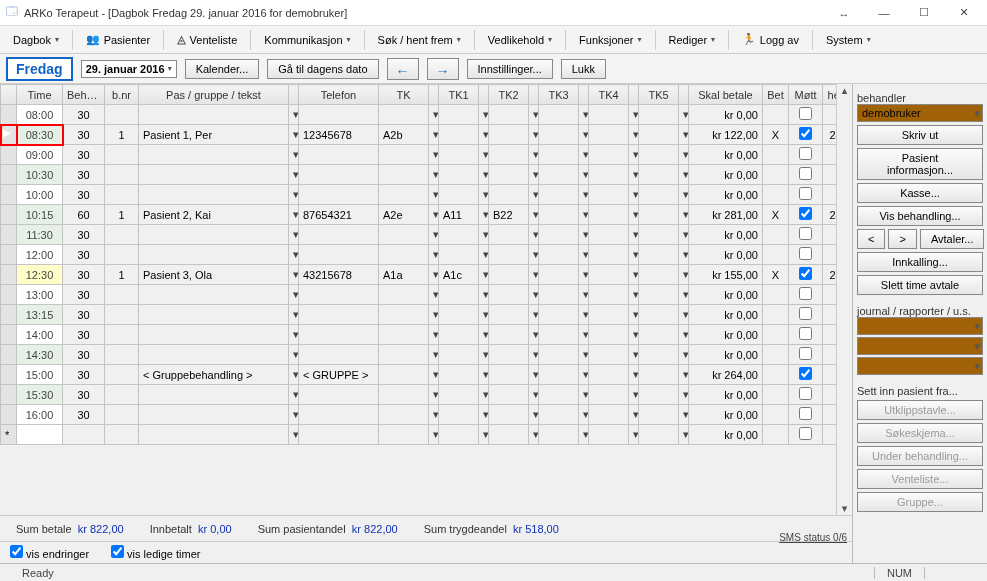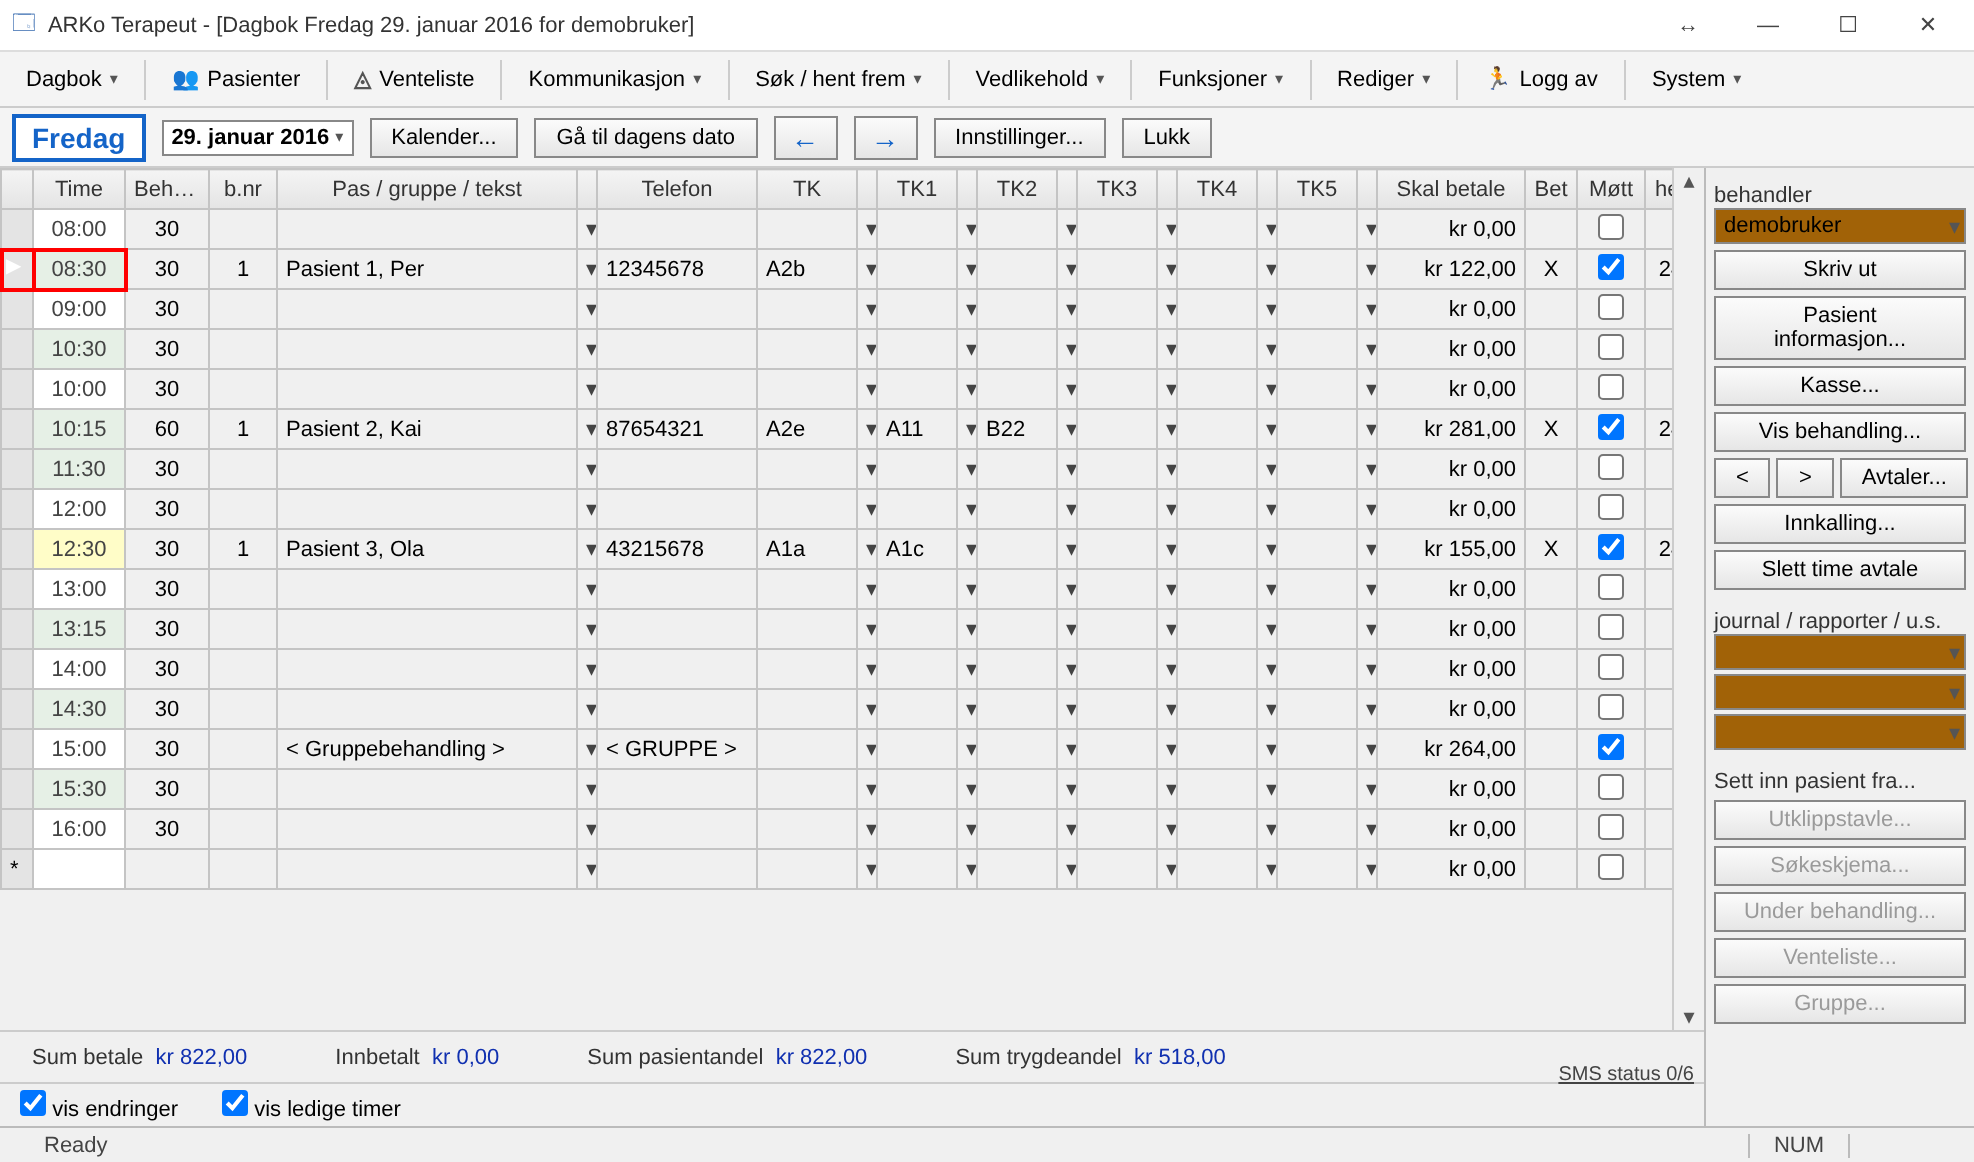--- a/index.html
+++ b/index.html
@@ -39,21 +39,21 @@
 table.grid tr.highlight td.time{background:var(--highlight);}
 table.grid td.rowhead{width:16px;background:var(--header-bg);}
 .selrow td.rowhead{background:#555;position:relative;}
 .selrow td.rowhead::after{content:"▶";color:#fff;position:absolute;left:2px;top:2px;font-size:10px;}
 .selhilite{outline:2px solid red;outline-offset:-1px;}
 .ddl{width:10px;text-align:center;color:#444;border-left:1px solid #ddd;}
 td.right{text-align:right;}
 td.center{text-align:center;}
 input[type=checkbox]{margin:0;}
 .tooltip{position:absolute;left:225px;top:66px;background:#ffffe0;border:1px solid #888;padding:3px 6px;box-shadow:2px 2px 4px rgba(0,0,0,.3);z-index:50;}
-.sumrow{height:26px;padding:6px 16px;border-top:1px solid #ccc;display:flex;gap:44px;align-items:center;}
+.sumrow{height:26px;padding:6px 16px;border-top:1px solid #ccc;display:flex;gap:26px;align-items:center;}
 .sumlabel{color:#333;}
 .sumval{color:#1030b0;}
 .check-row{height:22px;padding:2px 10px;display:flex;gap:22px;align-items:center;border-top:1px solid #ccc;}
 .right-panel{width:134px;padding:4px;overflow:auto;background:#f0f0f0;}
 .right-panel .label{color:#333;margin-top:4px;}
 .right-panel select,.right-panel .combo{width:100%;border:1px solid #888;background:#a16207;height:18px;display:flex;align-items:center;padding-left:4px;position:relative;}
 .right-panel .combo::after{content:"▾";position:absolute;right:2px;color:#555;}
 .right-panel .fullbtn{width:100%;margin-top:3px;}
 .activetime-box{border:2px solid #d00;padding:3px 4px;margin-top:6px;}
 .activetime-box .at-time{background:#fff;border:1px solid #888;padding:1px 3px;margin-top:2px;}

